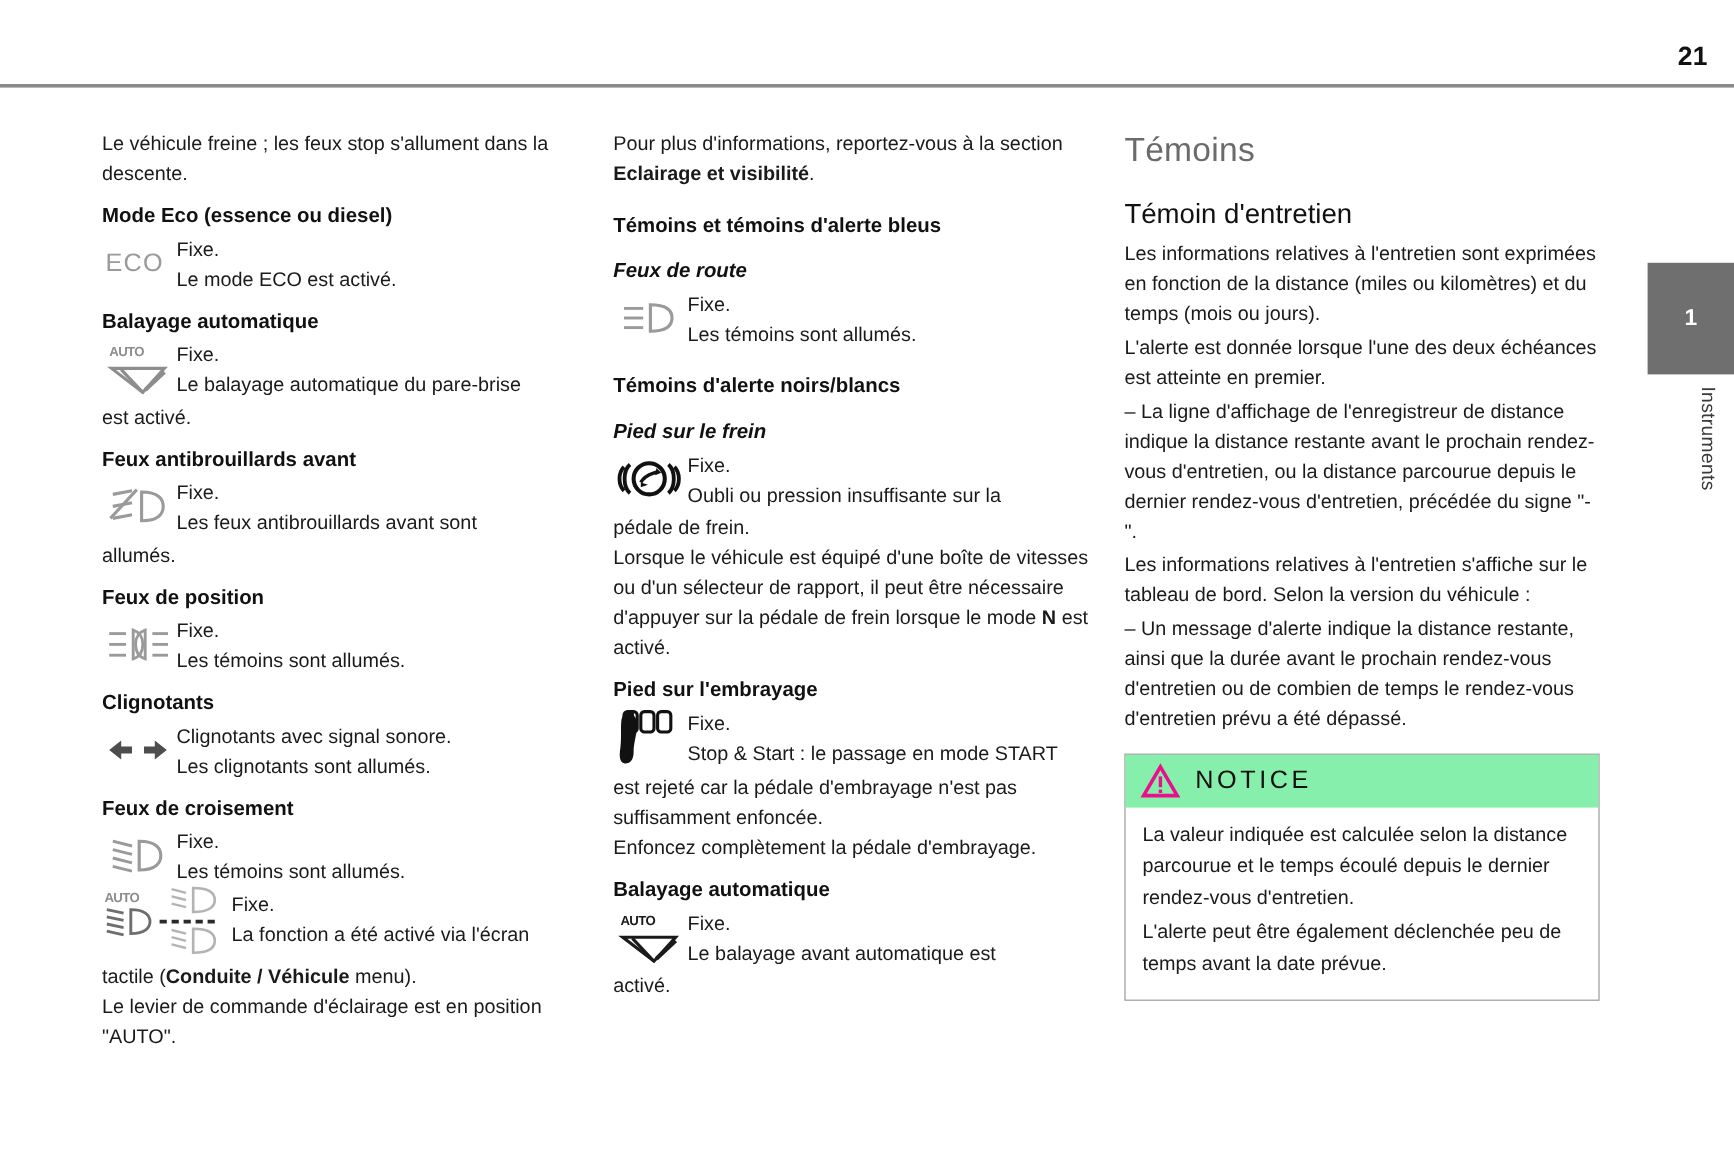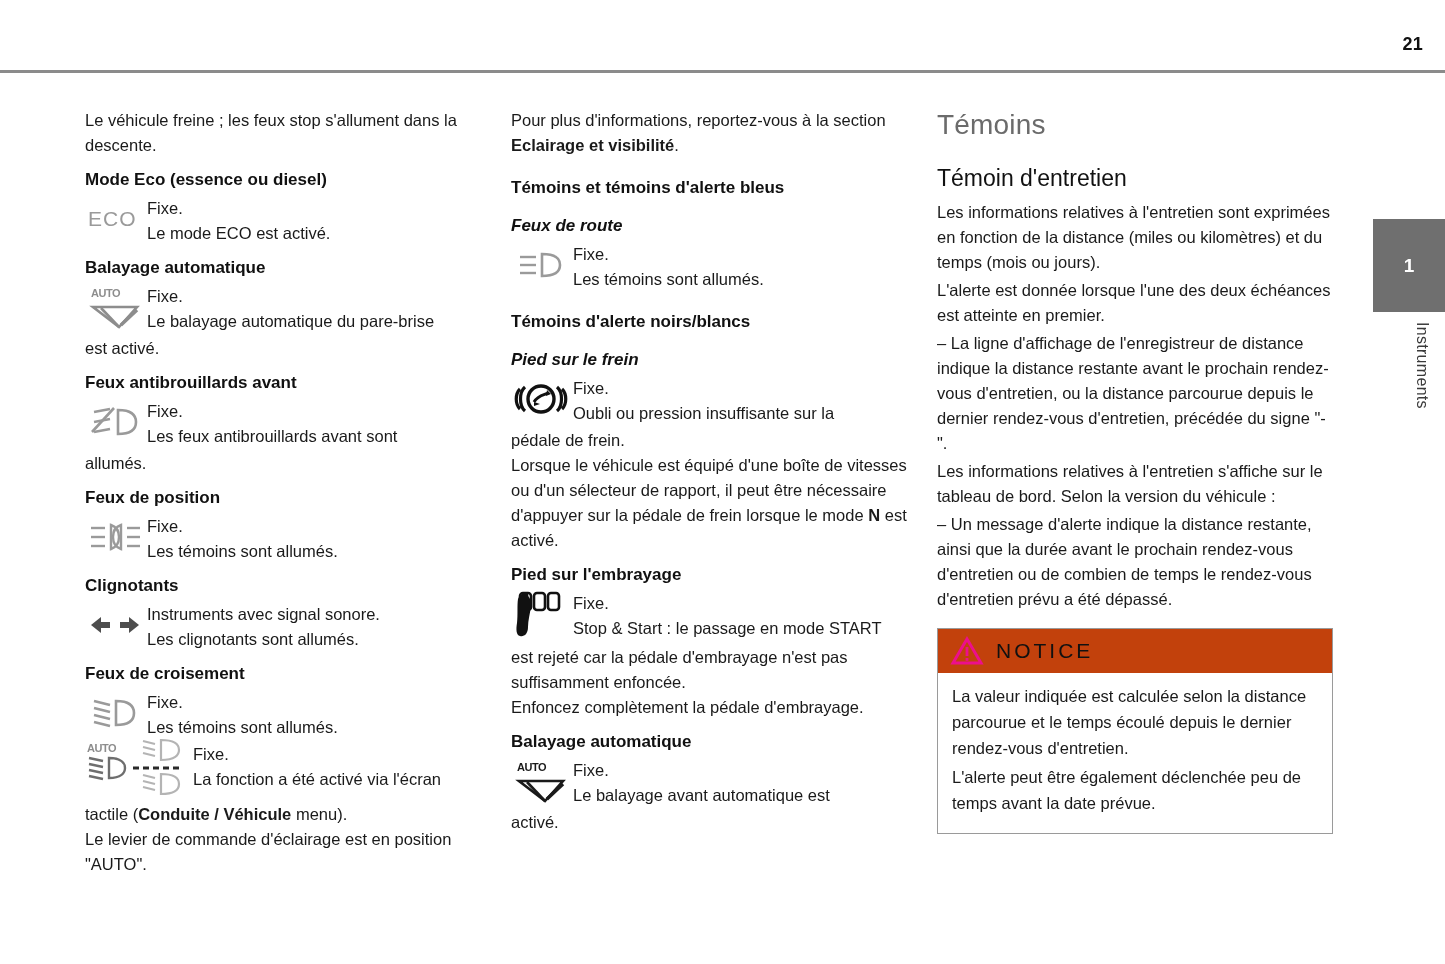--- a/index.html
+++ b/index.html
@@ -12,21 +12,21 @@
     position: relative;
     overflow: hidden;
   }
 
   
   #header {
     position: absolute; left: 0; top: 0; width: 1445px; height: 74px;
   }
   #page-number {
     position: absolute; right: 22px; top: 34px;
-    font-size: 18px; font-weight: bold; color: #111;
+    font-size: 22px; font-weight: bold; color: #111;
     letter-spacing: .2px;
   }
   #header-rule {
     position: absolute; left: 0; top: 70px; width: 1445px; height: 3px;
     background: #8b8b8b;
   }
 
   
   #side-tab {
     position: absolute; right: 0; top: 219px; width: 72px; height: 93px;
@@ -112,21 +112,21 @@
   svg { display: block; overflow: visible; }
 
   
   #notice {
     margin-top: 16px;
     border: 1px solid #9a9a9a;
     background: #ffffff;
     width: 396px;
   }
   #notice-header {
-    background: #c2410c;
+    background: #86efac;
     height: 44px;
     display: flex; align-items: center;
     padding: 0 0 0 14px;
   }
   #notice-title {
     font-size: 21px; color: #111; letter-spacing: 3px;
     margin-left: 14px;
   }
   #notice-body { padding: 10px 14px 14px 14px; }
   #notice-body .para { font-size: 16.5px; line-height: 26px; }
@@ -220,21 +220,21 @@
 
     <h3 class="h-sub">Clignotants</h3>
     <div class="tt">
       <div class="tt-icon">
         <svg width="56" height="24" viewBox="0 0 56 24">
           <path d="M14 4 L4 12 L14 20 L14 15 L23 15 L23 9 L14 9 Z" fill="#4d4d4d"></path>
           <path d="M42 4 L52 12 L42 20 L42 15 L33 15 L33 9 L42 9 Z" fill="#4d4d4d"></path>
         </svg>
       </div>
       <div class="tt-text">
-        <div class="tt-line">Instruments avec signal sonore.</div>
+        <div class="tt-line">Clignotants avec signal sonore.</div>
         <div class="tt-line">Les clignotants sont allumés.</div>
       </div>
     </div>
 
     <h3 class="h-sub">Feux de croisement</h3>
     <div class="tt">
       <div class="tt-icon">
         <svg width="54" height="34" viewBox="0 0 54 34">
           <path d="M28 5 C42 5 46 11 46 17 C46 23 42 29 28 29 L28 5 Z" fill="none" stroke="#9a9a9a" stroke-width="2.6"></path>
           <path d="M6 5 L22 9" stroke="#9a9a9a" stroke-width="2.4"></path>

